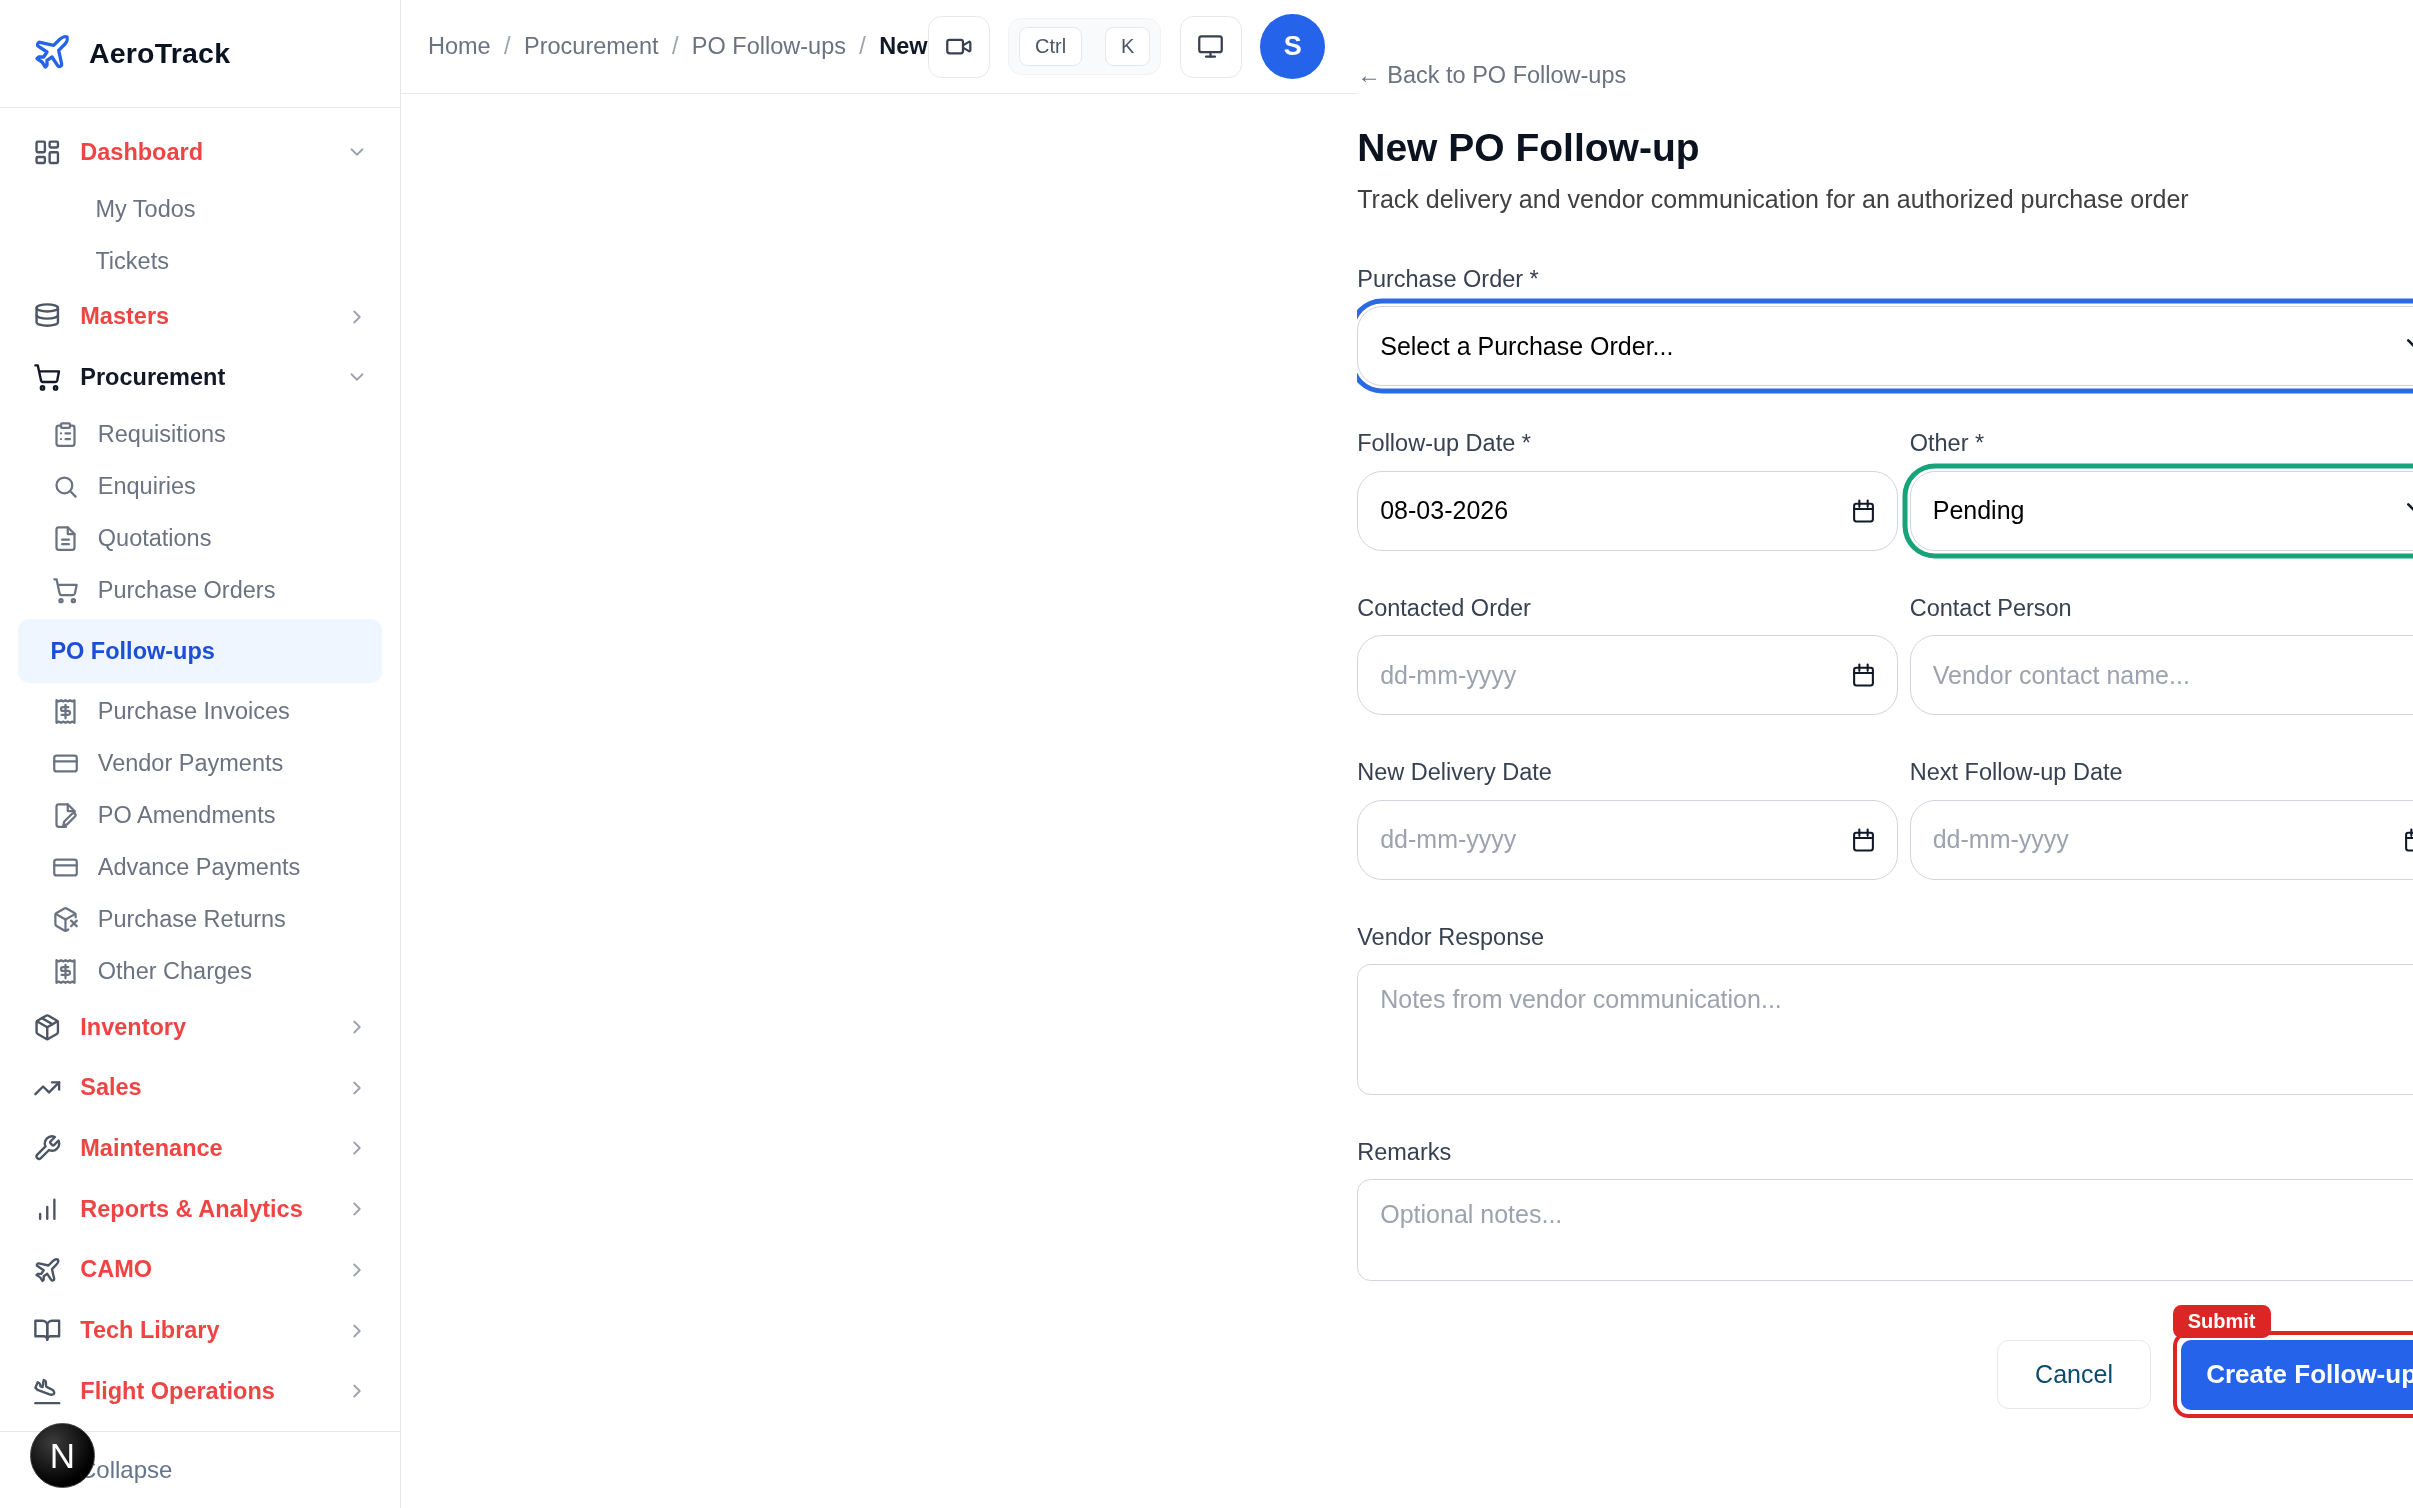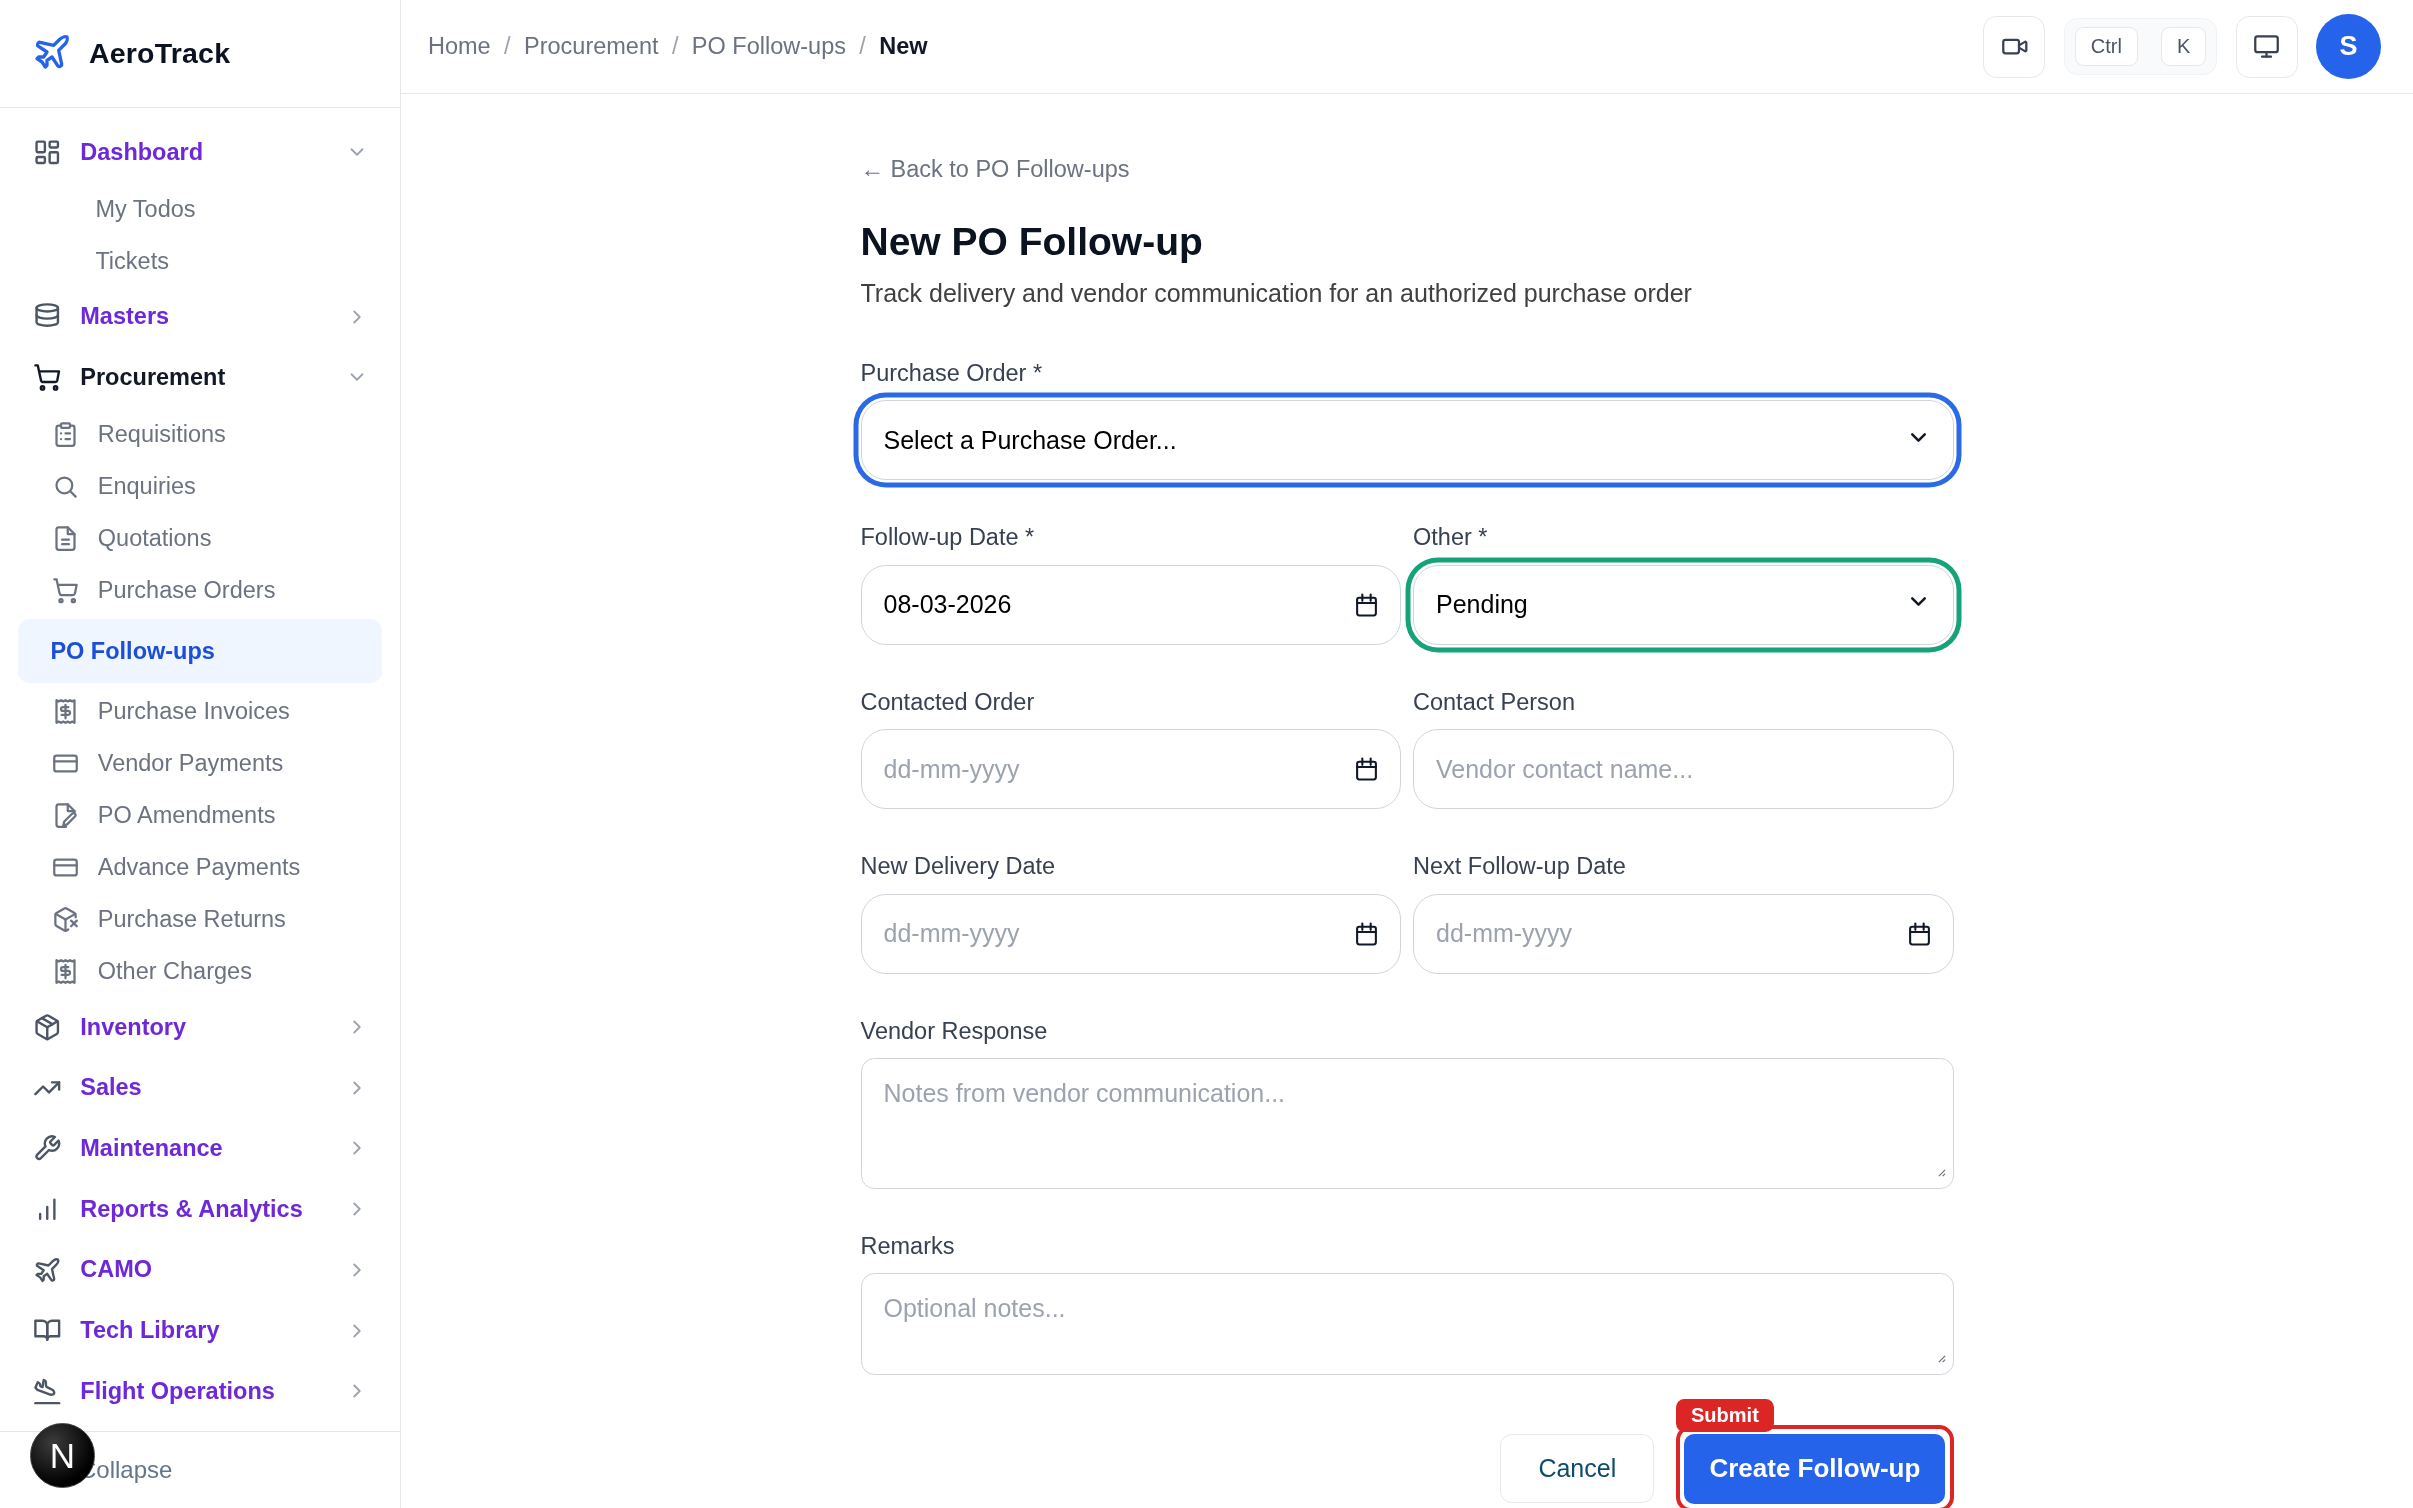--- a/index.html
+++ b/index.html
@@ -11,21 +11,21 @@
   .sidebar { width:401px; min-width:401px; height:100%; border-right:0.8px solid #e5e7eb;
     display:flex; flex-direction:column; background:#fff; position:relative; }
   .logo-row { height:108px; display:flex; align-items:center; gap:17px; padding-left:32px;
     border-bottom:0.8px solid #e5e7eb; }
   .logo-icon svg { width:40px; height:40px; color:#2563eb; }
   .logo-text { font-size:28.5px; font-weight:700; letter-spacing:0.2px; color:#0b1220; }
 
   .nav { flex:1; overflow:hidden; padding:17px 18.4px 0 18.4px; }
   .nav-item { display:flex; align-items:center; cursor:pointer; }
   .nav-item.section { height:54px; margin-bottom:6.7px; padding:0 13.4px 0 15px;
-    color:#6d28d9; font-size:23.5px; font-weight:600; }
+    color:#ef4444; font-size:23.5px; font-weight:600; }
   .nav-item.section.emphasized { color:#111827; font-weight:700; }
   .nav-item.subplain { height:47px; margin-bottom:5px; padding-left:77px;
     color:#6b7280; font-size:23.5px; }
   .nav-item.subicon { height:47px; margin-bottom:5px; padding-left:34px;
     color:#6b7280; font-size:23.5px; }
   .nav-item.active { height:64px; margin-bottom:5px; padding-left:32px;
     background:#eff6ff; border-radius:11.7px; color:#1d4ed8; font-size:23.5px; font-weight:700; }
   .nav-icon { display:inline-flex; margin-right:18.4px; color:#6b7280; }
   .section .nav-icon { color:#4b5563; }
   .section.emphasized .nav-icon { color:#111827; }
@@ -37,21 +37,21 @@
 
   .sidebar-footer { height:77px; border-top:0.8px solid #e5e7eb; display:flex; align-items:center;
     gap:15px; padding-left:39px; color:#64748b; font-size:24px; background:#fff; }
   .sidebar-footer svg { width:25px; height:25px; }
   .dev-badge { position:absolute; left:30px; bottom:20px; width:65px; height:65px; border-radius:50%;
     background:radial-gradient(circle at 35% 30%, #3c3c3c, #000 70%); border:1.7px solid #3f3f3f;
     color:#fff; display:flex; align-items:center; justify-content:center;
     font-size:35px; font-weight:400; z-index:5; }
 
   
-  .main { flex:1; display:flex; flex-direction:column; }
+  .main { flex:1; display:flex; flex-direction:row; }
   .topbar { height:94px; min-height:94px; border-bottom:0.8px solid #e5e7eb; display:flex;
     align-items:center; padding:0 32px 0 27px; }
   .breadcrumb { display:flex; align-items:center; font-size:23.5px; color:#6b7280; }
   .crumb { color:#6b7280; cursor:pointer; }
   .crumb.last { color:#111827; font-weight:600; }
   .crumb-sep { margin:0 13.4px; color:#9ca3af; }
   .topbar-right { margin-left:auto; display:flex; align-items:center; gap:18.4px; }
   .icon-btn { width:62px; height:62px; border:0.8px solid #e5e7eb; border-radius:13.4px; background:#fff;
     display:flex; align-items:center; justify-content:center; color:#374151; cursor:pointer; }
   .icon-btn svg { width:27px; height:27px; }

